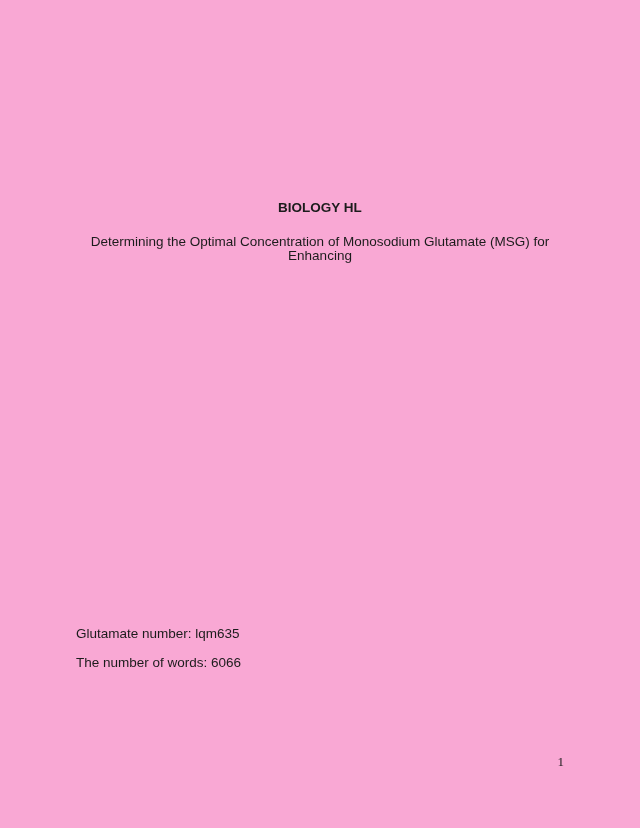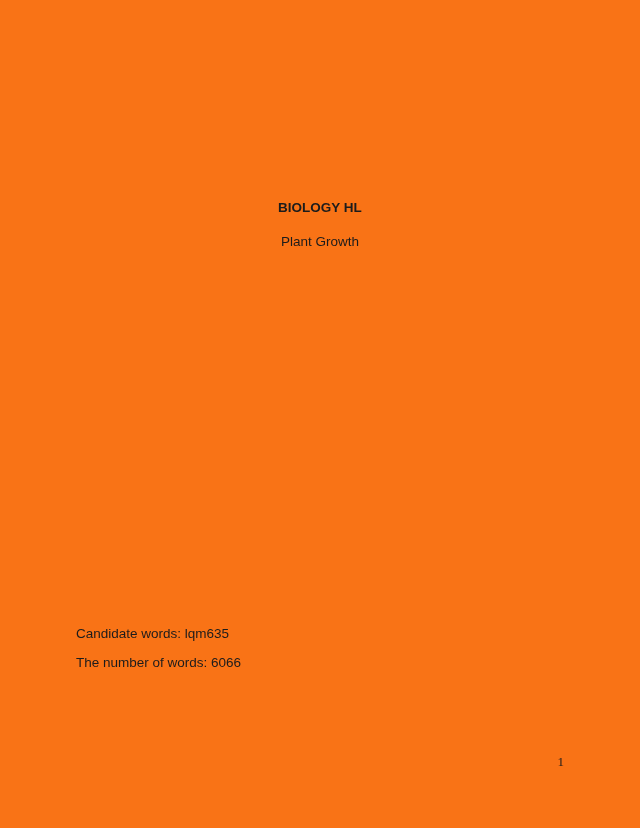--- a/index.html
+++ b/index.html
@@ -4,21 +4,21 @@
 <style>
   html, body {
     margin: 0;
     padding: 0;
     background: #ffffff;
   }
   .page {
     position: relative;
     width: 640px;
     height: 828px;
-    background: #f97316;
+    background: #f9a8d4;
     font-family: "Liberation Sans", "DejaVu Sans", sans-serif;
     color: #1c1c1c;
     overflow: hidden;
   }
   .title-block {
     position: absolute;
     top: 201px;
     left: 75px;
     right: 75px;
     text-align: center;
@@ -55,23 +55,23 @@
     color: #1c1c1c;
   }
 </style>
 </head>
 <body>
 
 <div class="page">
 
   <div class="title-block">
     <p class="doc-title">BIOLOGY HL</p>
-    <p class="doc-subtitle">Plant Growth</p>
+    <p class="doc-subtitle">Determining the Optimal Concentration of Monosodium Glutamate (MSG) for Enhancing</p>
   </div>
 
   <div class="footer-block">
-    <p>Candidate words: lqm635</p>
+    <p>Glutamate number: lqm635</p>
     <p>The number of words: 6066</p>
   </div>
 
   <div class="page-number">1</div>
 
 </div>
 
 </body></html>

